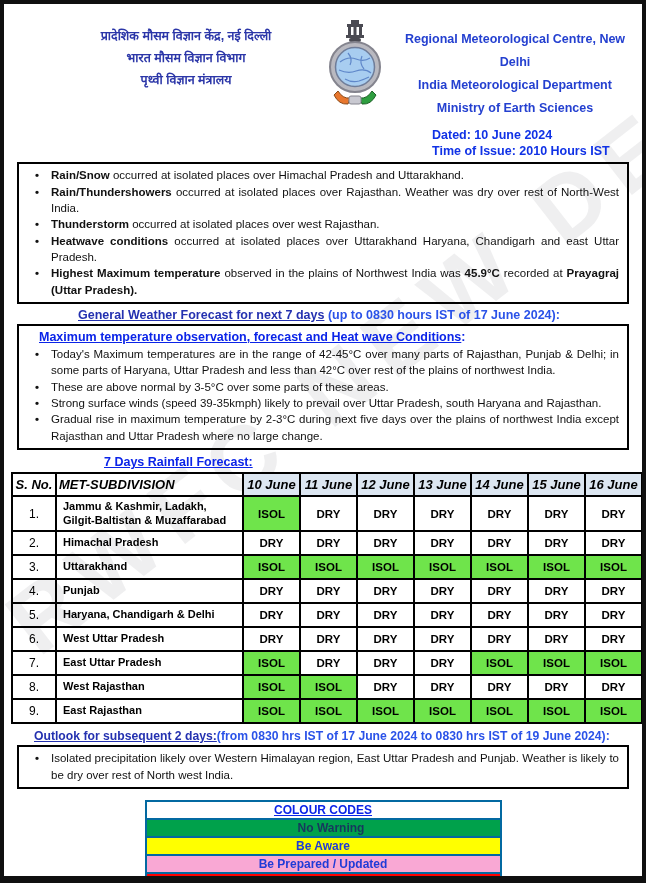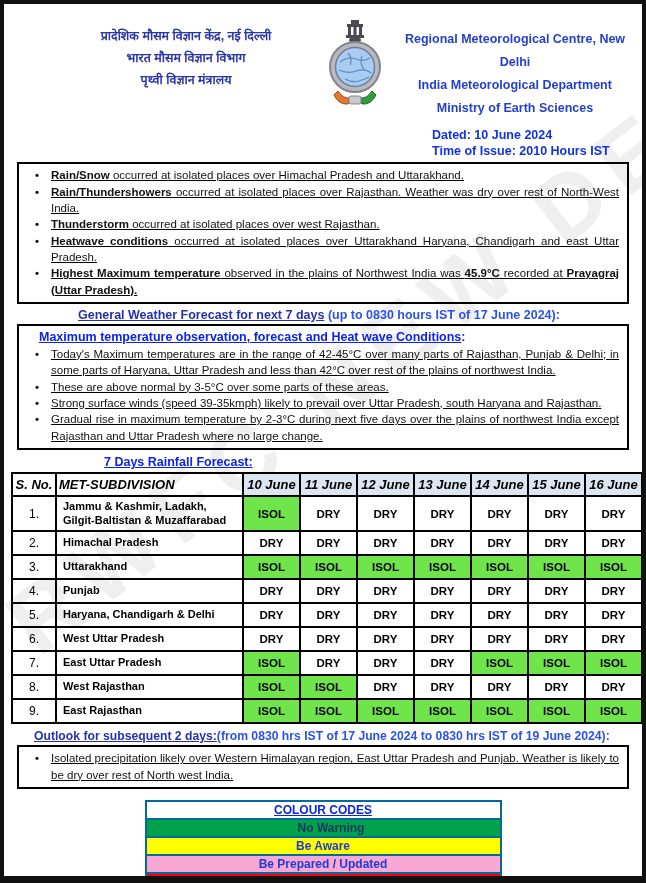--- a/index.html
+++ b/index.html
@@ -27,21 +27,21 @@
 
   .dated-block { margin:6px 0 0 428px; }
   .dated-block div { font-size:12.5px; font-weight:bold; color:#1032E6; line-height:1.35; }
 
   .center-heading {
     text-align:center; font-size:12.5px; font-weight:bold; color:#0B24E8;
     text-decoration:underline; margin-top:3px;
   }
 
   .box { border:2px solid #000; margin:2px 13px 0 13px; padding:3px 8px 4px 8px; background:rgba(255,255,255,0.0); }
-  ul.bullets { list-style:none;text-decoration:underline; }
+  ul.bullets { list-style:none; }
   ul.bullets li {
     position:relative; padding-left:24px; font-size:11.5px; color:#111;
     line-height:1.42; text-align:justify;
   }
   ul.bullets li::before { content:"•"; position:absolute; left:8px; font-weight:bold; }
   .lead { font-weight:bold; }
 
   .gwf-heading { margin:4px 0 0 74px; font-size:12.5px; font-weight:bold; }
   .gwf-heading .part-u { color:#2431B0; text-decoration:underline; }
   .gwf-heading .part-r { color:#2A52E8; }

